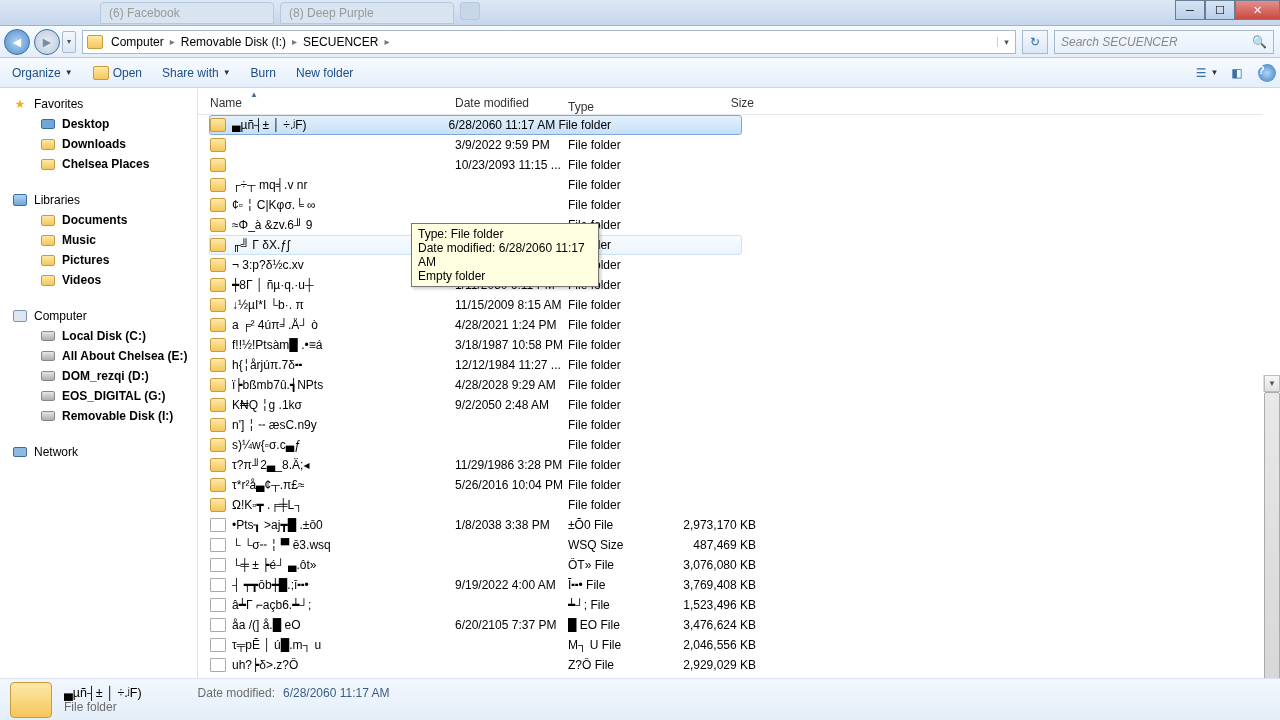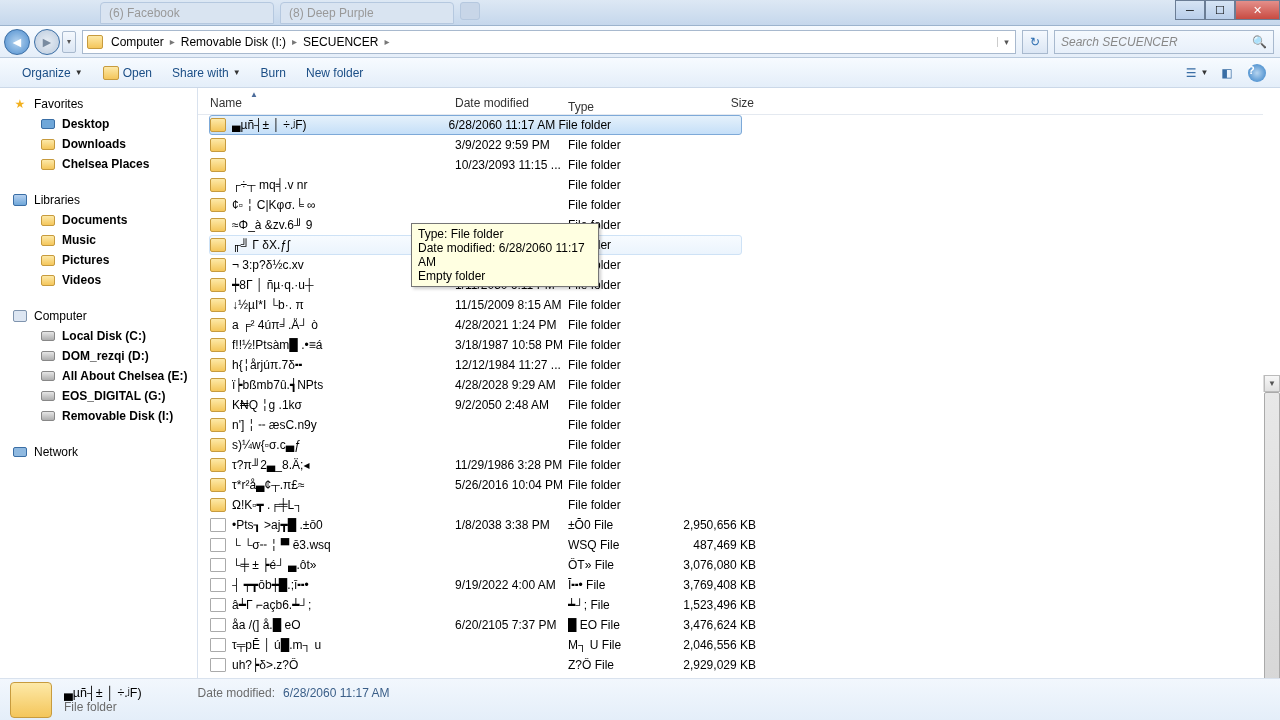--- a/index.html
+++ b/index.html
@@ -21,21 +21,21 @@
 .navdrop { width: 14px; height: 22px; border: 1px solid #a8b9ce; border-radius: 2px; margin-left: 2px; background: linear-gradient(#f5f9fe,#dbe6f4); display: flex; align-items: center; justify-content: center; font-size: 8px; color: #555; }
 .addressbar { flex: 1; height: 24px; background: #fff; border: 1px solid #a8b9ce; margin: 0 6px 0 6px; display: flex; align-items: center; padding-left: 4px; }
 .addressbar .foldericon, .foldericon { width: 16px; height: 14px; background: linear-gradient(#fde9a8,#f4c65b); border: 1px solid #c79b3e; border-radius: 2px; margin-right: 4px; flex-shrink: 0; }
 .crumb { padding: 0 4px; cursor: pointer; }
 .crumbsep { color: #777; padding: 0 2px; font-size: 10px; }
 .addrdrop { margin-left: auto; width: 18px; text-align: center; border-left: 1px solid #ccc; font-size: 9px; color: #555; cursor: pointer; }
 .refresh { width: 26px; height: 24px; border: 1px solid #a8b9ce; background: linear-gradient(#f5f9fe,#dbe6f4); margin-right: 6px; display: flex; align-items: center; justify-content: center; color: #2b6cb0; cursor: pointer; }
 .searchbox { width: 220px; height: 24px; border: 1px solid #a8b9ce; display: flex; align-items: center; padding: 0 6px; margin-right: 6px; color: #888; font-style: italic; }
 .searchicon { margin-left: auto; color: #2b6cb0; font-style: normal; }
 
-.toolbar { height: 30px; background: linear-gradient(#f7fbff,#e4eef9); border-bottom: 1px solid #cbd8e8; display: flex; align-items: center; padding: 0 12px; }
+.toolbar { height: 30px; background: linear-gradient(#f7fbff,#e4eef9); border-bottom: 1px solid #cbd8e8; display: flex; align-items: center; padding: 0 2px; }
 .tbentry { display: flex; align-items: center; padding: 0 10px; height: 24px; color: #1b4e86; cursor: pointer; }
 .tbentry.open .foldericon { margin-right: 4px; }
 .droparr { font-size: 8px; margin-left: 4px; color: #333; }
 .tbright { margin-left: auto; display: flex; align-items: center; gap: 8px; }
 .iconbtn { width: 22px; height: 22px; border: 1px solid transparent; display: flex; align-items: center; justify-content: center; cursor: pointer; color: #3a6ea5; }
 .helpbtn { background: radial-gradient(#b5d4f0,#2e7cc5); color: #fff; border-radius: 50%; width: 18px; height: 18px; font-weight: bold; font-size: 11px; }
 
 .body { display: flex; height: calc(720px - 26px - 32px - 30px - 42px); }
 .navpane { width: 198px; border-right: 1px solid #d9e2ee; padding-top: 6px; overflow: hidden; }
 .navitem { display: flex; align-items: center; height: 20px; padding-left: 26px; cursor: pointer; font-weight: bold; }
@@ -224,27 +224,27 @@
     <div class="navitem sub">
         <span class="navico">
           <span class="ico-disk"></span>
         </span>
         <span>Local Disk (C:)</span>
       </div>
     <div class="navitem sub">
         <span class="navico">
           <span class="ico-disk"></span>
         </span>
+        <span>All About Chelsea (E:)</span>
+      </div>
+    <div class="navitem sub">
+        <span class="navico">
+          <span class="ico-disk"></span>
+        </span>
         <span>DOM_rezqi (D:)</span>
-      </div>
-    <div class="navitem sub">
-        <span class="navico">
-          <span class="ico-disk"></span>
-        </span>
-        <span>All About Chelsea (E:)</span>
       </div>
     <div class="navitem sub">
         <span class="navico">
           <span class="ico-disk"></span>
         </span>
         <span>EOS_DIGITAL (G:)</span>
       </div>
     <div class="navitem sub selected">
         <span class="navico">
           <span class="ico-disk"></span>
@@ -407,27 +407,27 @@
             <span class="cname">Ω!K▫┳  .╒╪L┐</span>
             <span class="cdate"></span>
             <span class="ctype">File folder</span>
             <span class="csize"></span>
           </div>
           <div class="row">
             <span class="fileico file"></span>
             <span class="cname">•Pts┒ &gt;aj┳█ .±ō0</span>
             <span class="cdate">1/8/2038 3:38 PM</span>
             <span class="ctype">±Ō0 File</span>
-            <span class="csize">2,950,656 KB</span>
+            <span class="csize">2,973,170 KB</span>
           </div>
           <div class="row">
             <span class="fileico file"></span>
             <span class="cname">└ └σ╌ ╎ ▀ ē3.wsq</span>
             <span class="cdate"></span>
-            <span class="ctype">WSQ File</span>
+            <span class="ctype">WSQ Size</span>
             <span class="csize">487,469 KB</span>
           </div>
           <div class="row">
             <span class="fileico file"></span>
             <span class="cname">└╪ ± ┝é┘ ▄.ôt»</span>
             <span class="cdate"></span>
             <span class="ctype">ÔT» File</span>
             <span class="csize">3,076,080 KB</span>
           </div>
           <div class="row">

